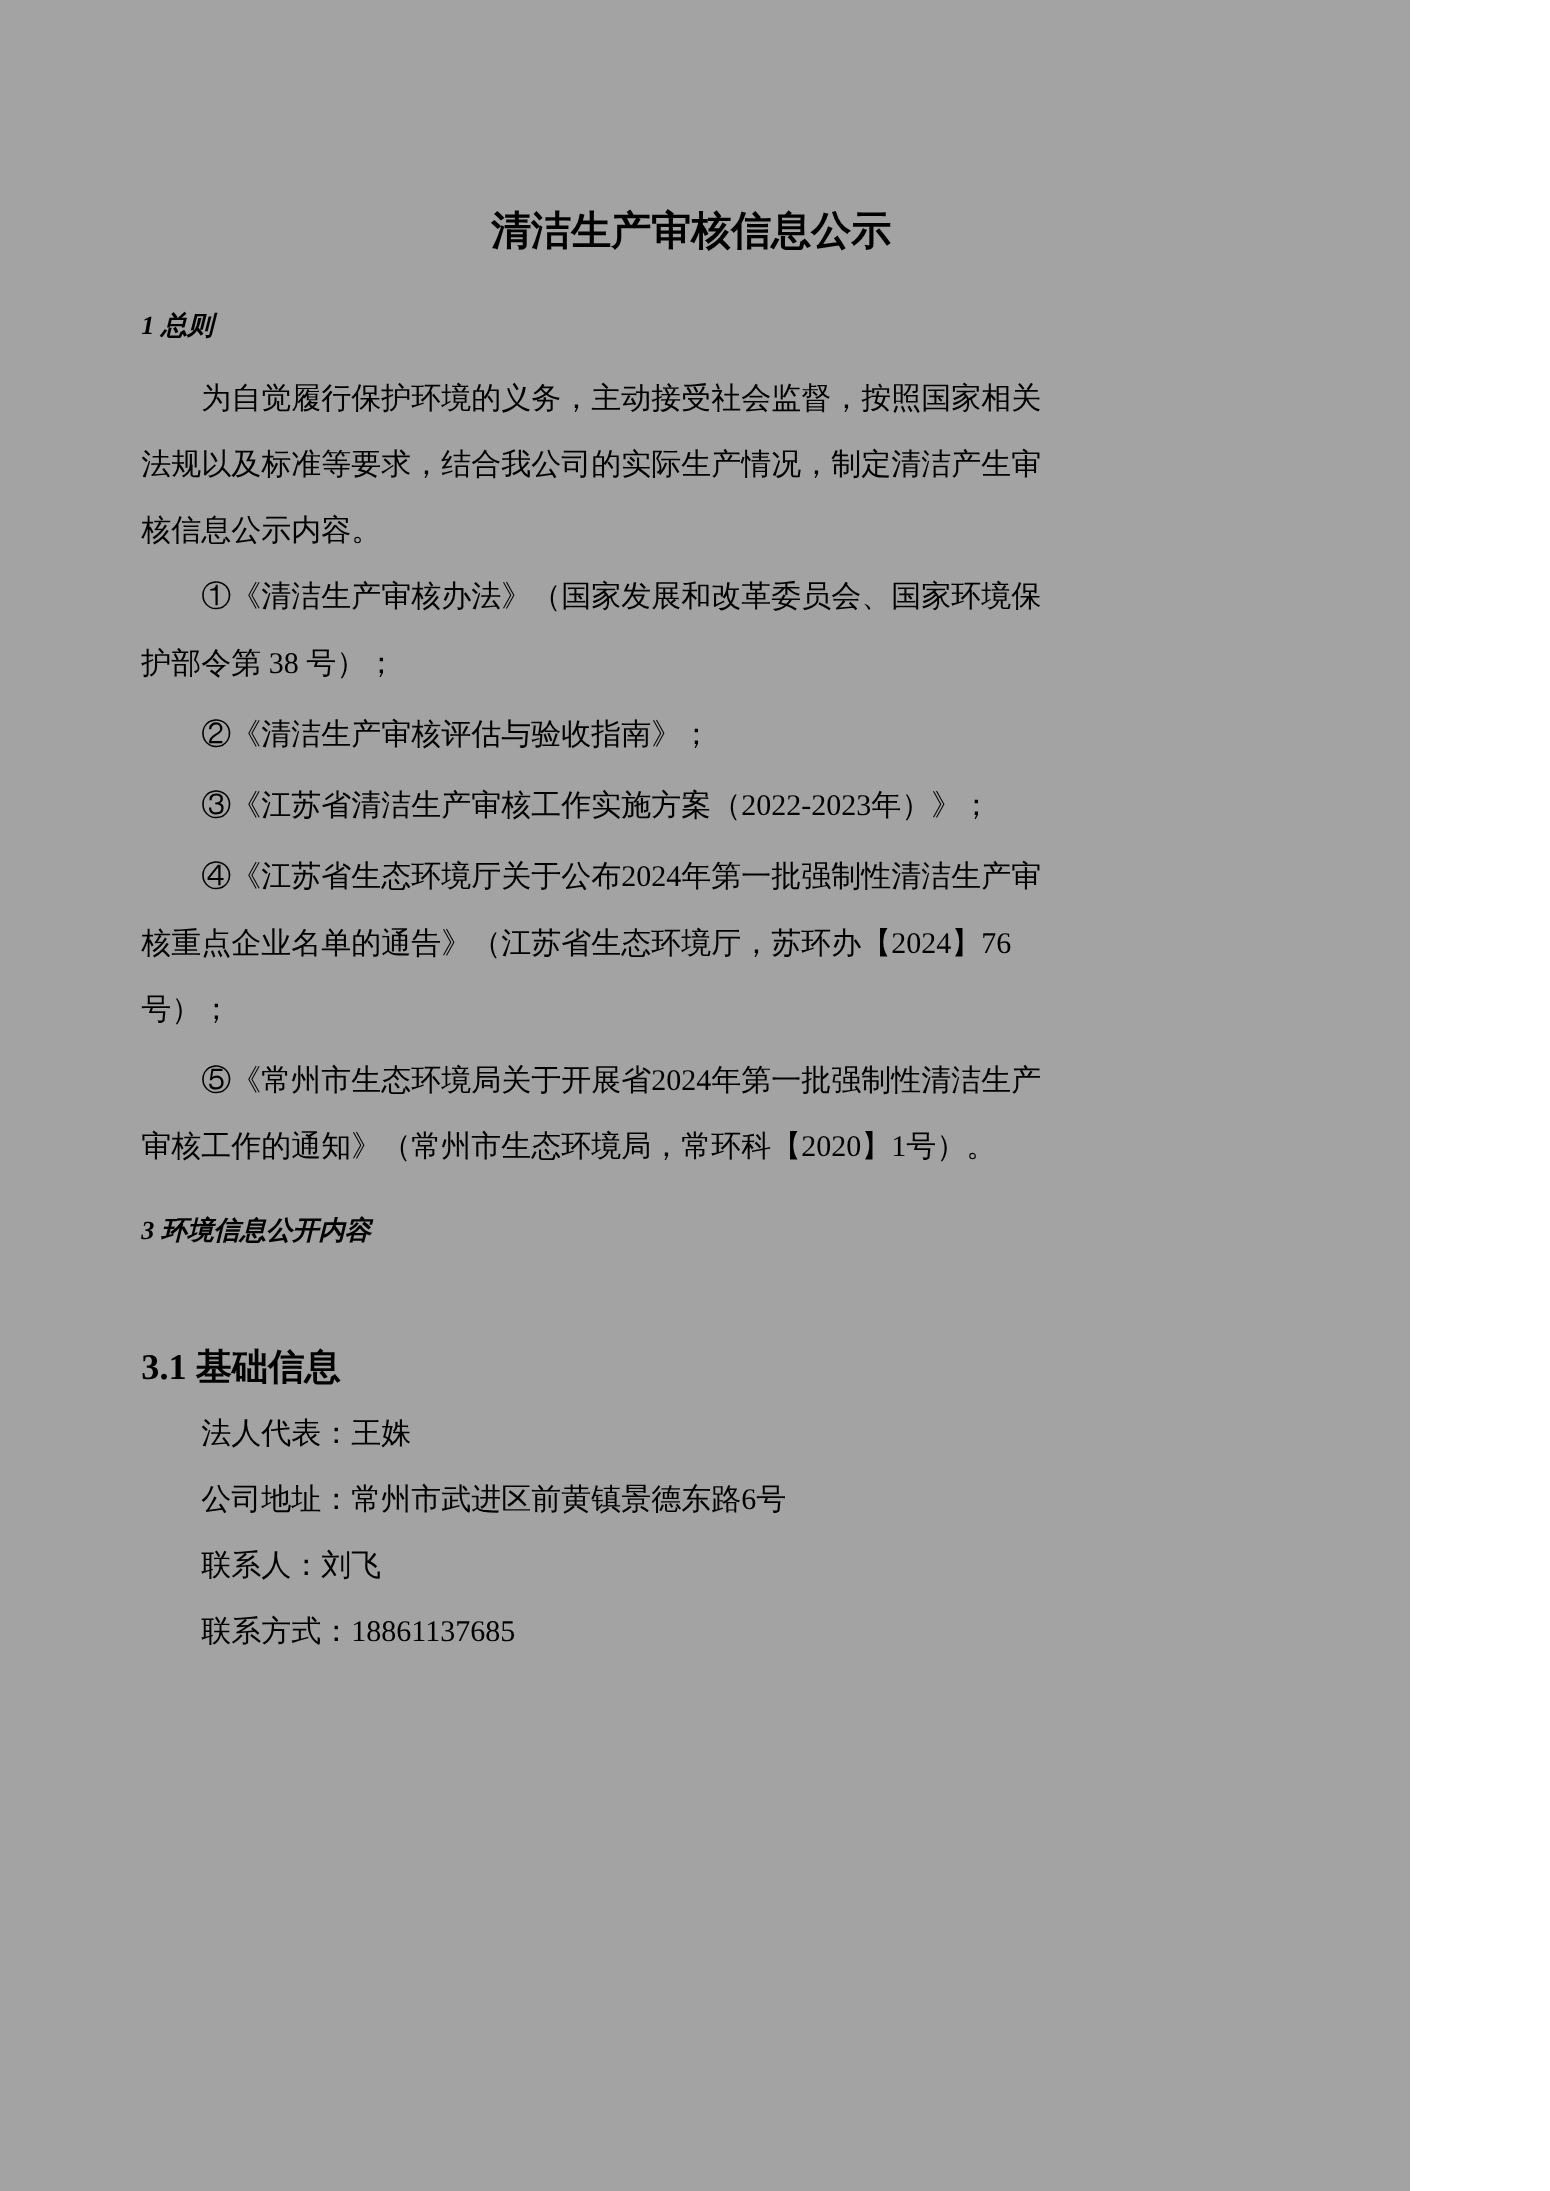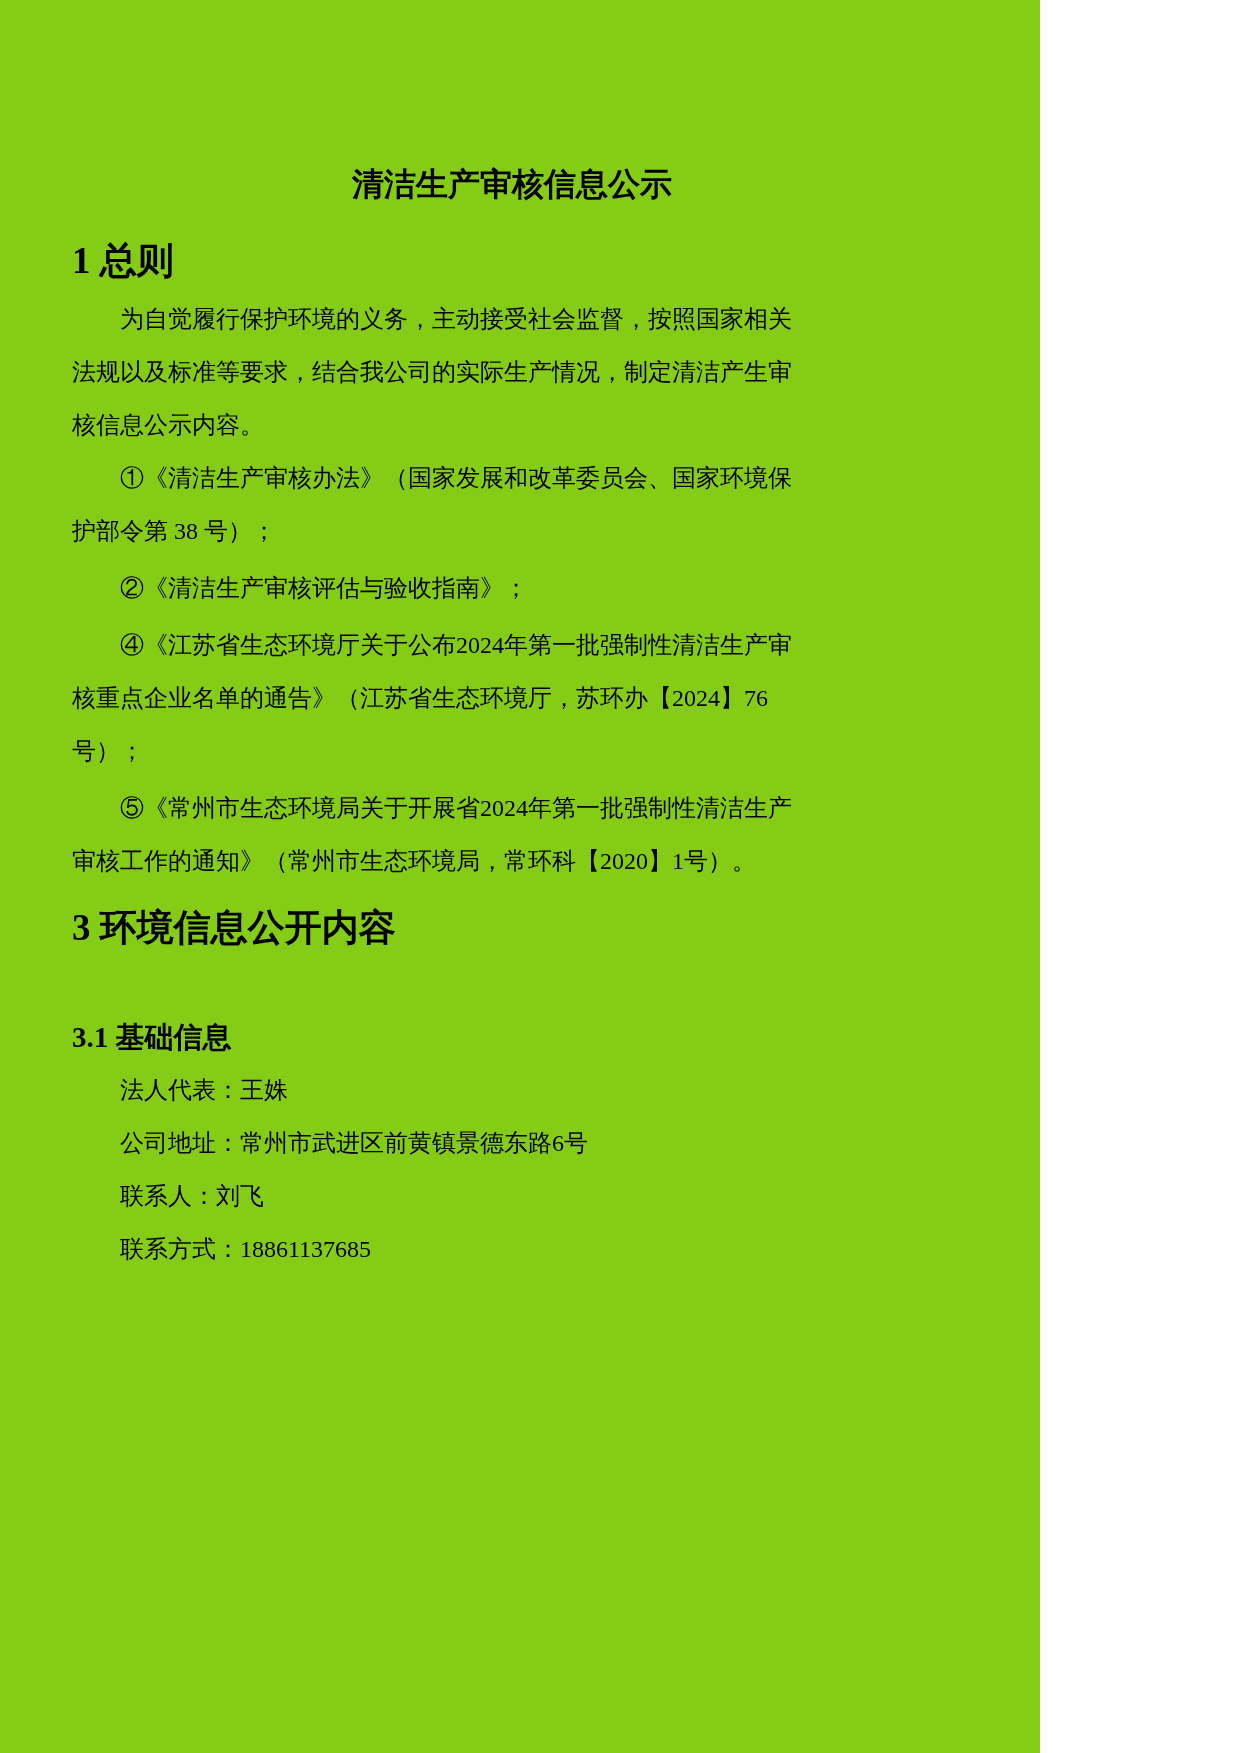--- a/index.html
+++ b/index.html
@@ -2,46 +2,47 @@
 <html><head>
 <meta charset="utf-8">
 <style>
   html, body {
     margin: 0;
     padding: 0;
     background: #ffffff;
   }
   .page {
     position: relative;
-    width: 1040px;
+    width: 1128px;
     height: 1753px;
-    background: #84cc16;
+    background: #a3a3a3;
     color: #000000;
     font-family: "Liberation Serif", "DejaVu Serif", serif;
     box-sizing: border-box;
-    padding: 158px 180px 0 72px;
+    padding: 158px 180px 0 113px;
     overflow: hidden;
   }
   .content {
     width: 880px;
   }
   .title {
     font-size: 32px;
     font-weight: bold;
     line-height: 53px;
     text-align: center;
     margin: 0 0 23px 0;
     white-space: pre-line;
   }
   .h-sec {
-    font-size: 37px;
+    font-size: 21px;
     font-weight: bold;
     line-height: 53px;
     margin: 0 0 6px 0;
     white-space: pre-line;
+    font-style: italic;
   }
   .h-sec.mt26 { margin-top: 26px; margin-bottom: 0; }
   .h-sec.h3  { margin-top: 13px; margin-bottom: 57px; }
   .h-sub {
     font-size: 29px;
     font-weight: bold;
     line-height: 53px;
     margin: 0;
     white-space: pre-line;
   }
@@ -68,20 +69,21 @@
     <p class="body ind">为自觉履行保护环境的义务，主动接受社会监督，按照国家相关
 法规以及标准等要求，结合我公司的实际生产情况，制定清洁产生审
 核信息公示内容。</p>
 
 
     <p class="body ind item">①《清洁生产审核办法》（国家发展和改革委员会、国家环境保
 护部令第 38 号）；</p>
 
     <p class="body ind item">②《清洁生产审核评估与验收指南》；</p>
 
+    <p class="body ind item">③《江苏省清洁生产审核工作实施方案（2022-2023年）》；</p>
 
     <p class="body ind item">④《江苏省生态环境厅关于公布2024年第一批强制性清洁生产审
 核重点企业名单的通告》（江苏省生态环境厅，苏环办【2024】76
 号）；</p>
 
     <p class="body ind item">⑤《常州市生态环境局关于开展省2024年第一批强制性清洁生产
 审核工作的通知》（常州市生态环境局，常环科【2020】1号）。</p>
 
     <div class="h-sec h3">3 环境信息公开内容</div>
 

